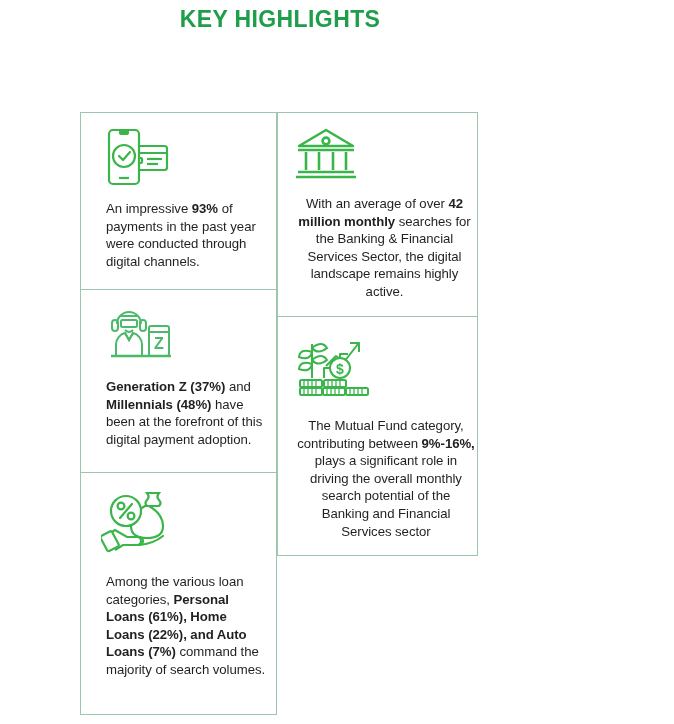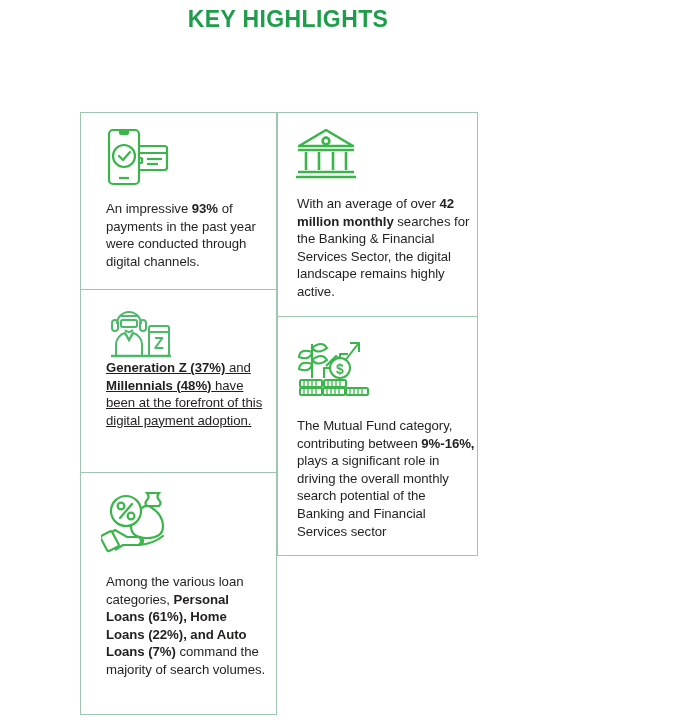--- a/index.html
+++ b/index.html
@@ -18,21 +18,20 @@
   #page-title {
     position: absolute;
     left: 0;
     top: 6px;
     width: 560px;
     text-align: center;
     font-size: 23px;
     font-weight: bold;
     letter-spacing: 0.4px;
     color: #1e9e4a;
-    padding-left: 8px;
   }
 
   #board {
     position: absolute;
     left: 80px;
     top: 112px;
     width: 398px;
     height: 604px;
   }
 
@@ -50,21 +49,21 @@
   }
 
   .card {
     box-sizing: border-box;
     border: 1px solid #9dc6ae;
     background: #ffffff;
     position: relative;
     padding: 0;
   }
   .col-left .card { width: 197px; }
-  .col-right .card { width: 201px; }
+  .col-right .card { width: 201px; text-align: center; }
   .col-left .card + .card { margin-top: -1px; }
   .col-right .card + .card { margin-top: -1px; }
 
   .card-c1 { height: 178px; }
   .card-c2 { height: 184px; }
   .card-c3 { height: 243px; }
   .card-c4 { height: 205px; }
   .card-c5 { height: 240px; }
 
   .icon-wrap {
@@ -78,21 +77,21 @@
   .c5 .icon-wrap { left: 18px; top: 13px; }
 
   .card-text {
     position: absolute;
     font-size: 13.2px;
     line-height: 17.6px;
     color: #221f1f;
     letter-spacing: -0.05px;
   }
   .c1 .card-text { left: 25px; top: 87px; width: 165px; }
-  .c2 .card-text { left: 25px; top: 69px; width: 165px; text-decoration: underline; }
+  .c2 .card-text { left: 25px; top: 88px; width: 165px; }
   .c3 .card-text { left: 25px; top: 100px; width: 160px; }
   .c4 .card-text { left: 19px; top: 82px; width: 175px; }
   .c5 .card-text { left: 19px; top: 100px; width: 178px; }
 
   .card-text b { font-weight: bold; }
 </style>
 </head>
 <body>
 
 <div id="page-title">KEY HIGHLIGHTS</div>

